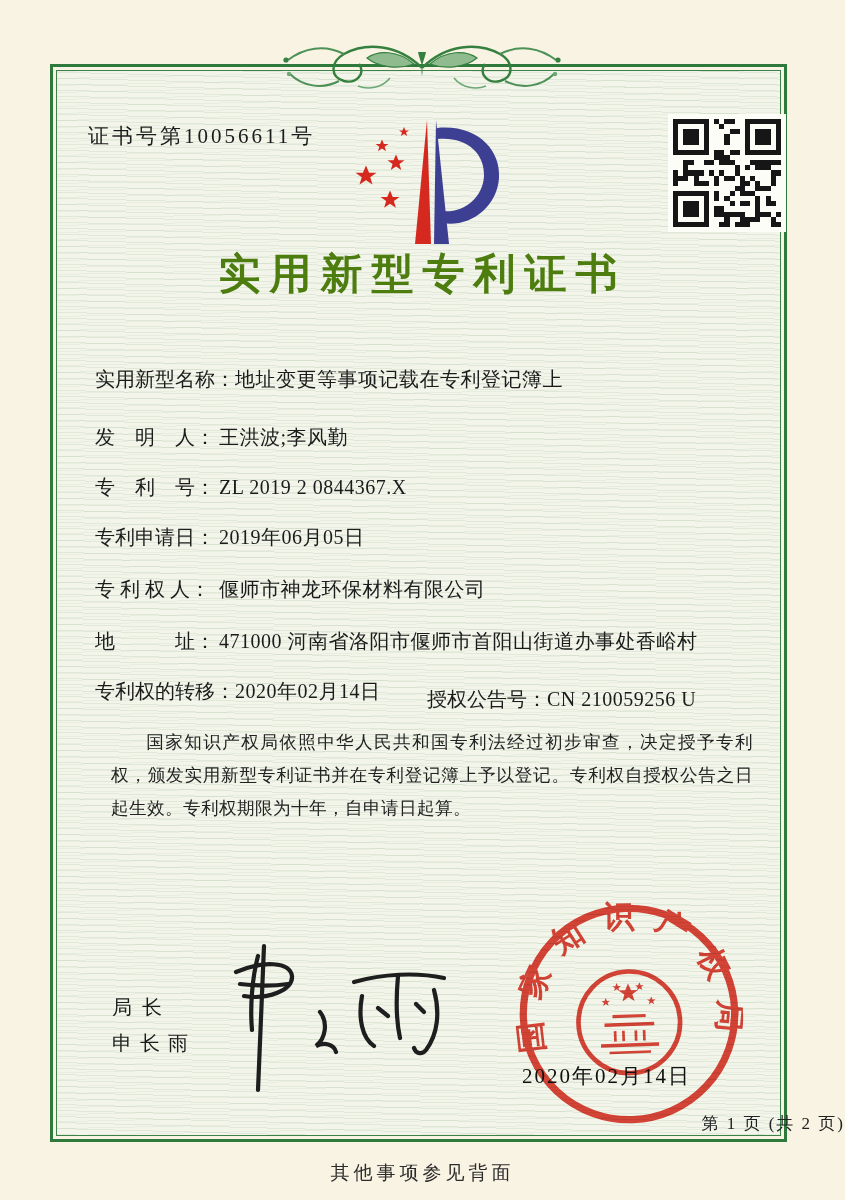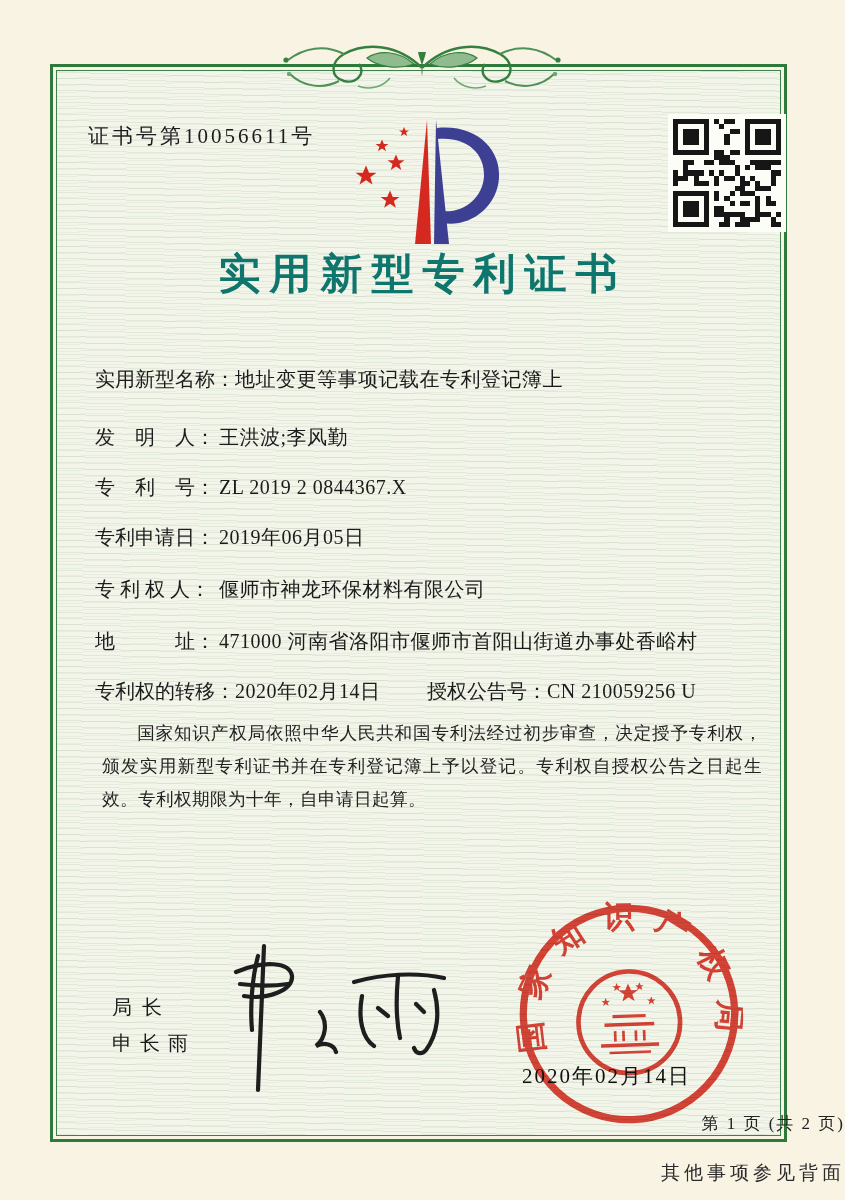--- a/index.html
+++ b/index.html
@@ -23,41 +23,41 @@
       repeating-linear-gradient(-1.2deg, rgba(125,165,125,.10) 0 1px, transparent 1px 7px);
   }
   .top-ornament{position:absolute;left:258px;top:32px;width:328px;height:80px;z-index:5;}
   
   .cert-no{position:absolute;left:88px;top:122px;font-size:21px;letter-spacing:3px;z-index:2;}
   .logo{position:absolute;left:330px;top:116px;width:190px;height:132px;z-index:2;}
   .qr{position:absolute;left:668px;top:114px;width:118px;height:118px;background:#fdfdf8;
       padding:5px;box-sizing:border-box;z-index:2;}
   .qr svg{width:100%;height:100%;display:block;}
   .title{position:absolute;left:0;top:246px;width:100%;text-align:center;
-         font-size:42px;font-weight:bold;letter-spacing:9px;color:#0f766e;z-index:2;}
+         font-size:42px;font-weight:bold;letter-spacing:9px;color:#4d7c0f;z-index:2;}
   
   .row{position:absolute;left:95px;width:672px;font-size:20px;white-space:nowrap;z-index:2;color:#1b1b1b;}
   .flabel{display:inline-block;min-width:124px;}
   .fvalue{letter-spacing:.5px;}
-  .g2{position:absolute;left:332px;top:0;}
+  .g2{position:absolute;left:332px;top:8px;}
   
   .body-text{position:absolute;left:95px;top:710px;width:674px;z-index:2;}
-  .body-text p{margin:7px;text-indent:2em;font-size:17.6px;line-height:33px;
+  .body-text p{margin:16px;text-indent:2em;font-size:17.6px;line-height:33px;
                letter-spacing:.4px;color:#222;text-align:justify;}
   
   .signer-title{position:absolute;left:112px;top:994px;font-size:20px;letter-spacing:10px;z-index:2;}
   .signer-name{position:absolute;left:112px;top:1030px;font-size:20px;letter-spacing:8px;z-index:2;}
   .signature{position:absolute;left:212px;top:938px;width:250px;height:160px;z-index:3;}
   .seal{position:absolute;left:515px;top:900px;width:228px;height:228px;z-index:3;
         transform:rotate(-2deg);mix-blend-mode:multiply;opacity:.93;}
   .seal-date{position:absolute;left:522px;top:1062px;font-size:21px;letter-spacing:2px;
              color:#111;z-index:4;}
   .page-info{position:absolute;left:0;top:1112px;width:100%;text-align:right;
              font-size:17px;letter-spacing:2px;color:#222;z-index:2;}
-  .back-note{position:absolute;left:0;top:1160px;width:100%;text-align:right;
+  .back-note{position:absolute;left:0;top:1160px;width:100%;text-align:center;
              font-size:19px;letter-spacing:4px;color:#2b2b2b;}
 </style>
 </head>
 <body>
 
 <div class="frame-outer">
   <div class="frame-inner"></div>
 </div>
 
 <svg class="top-ornament" viewBox="0 0 328 80">

